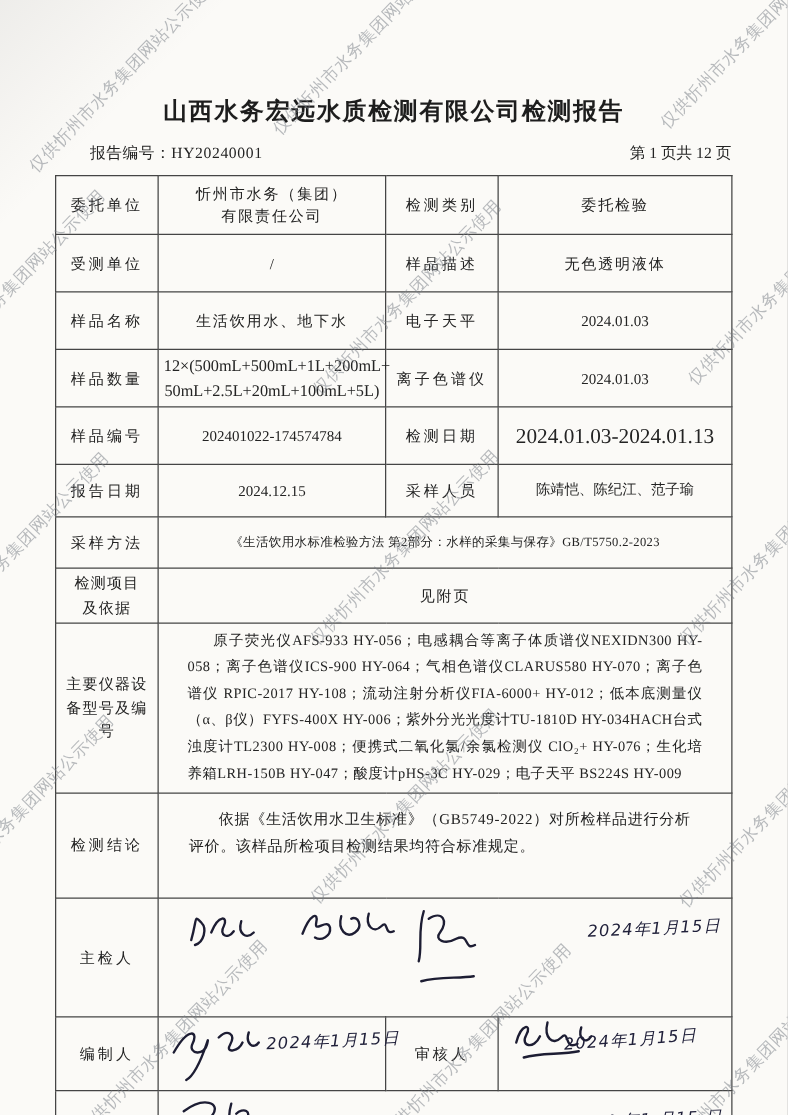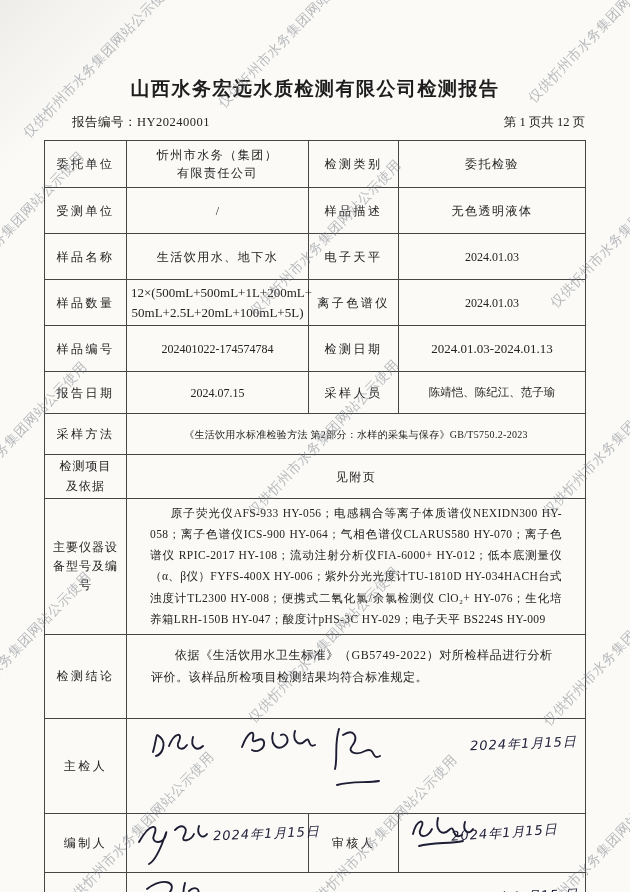--- a/index.html
+++ b/index.html
@@ -124,26 +124,26 @@
       <td style="font-size:13px">12×(500mL+500mL+1L+200mL+
 50mL+2.5L+20mL+100mL+5L)</td>
       <td class="lbl">离子色谱仪</td>
       <td>2024.01.03</td>
     </tr>
 
     <tr style="height:46px">
       <td class="lbl">样品编号</td>
       <td>202401022-174574784</td>
       <td class="lbl">检测日期</td>
-      <td style="font-size:13px">2024.01.03-2024.01.13</td>
+      <td style="font-size:17px">2024.01.03-2024.01.13</td>
     </tr>
 
     <tr style="height:42px">
       <td class="lbl">报告日期</td>
-      <td>2024.07.15</td>
+      <td>2024.12.15</td>
       <td class="lbl">采样人员</td>
       <td style="font-size:11.5px">陈靖恺、陈纪江、范子瑜</td>
     </tr>
 
     <tr style="height:41px">
       <td class="lbl">采样方法</td>
       <td class="method" colspan="3">《生活饮用水标准检验方法 第2部分：水样的采集与保存》GB/T5750.2-2023</td>
     </tr>
 
     <tr style="height:44px">

